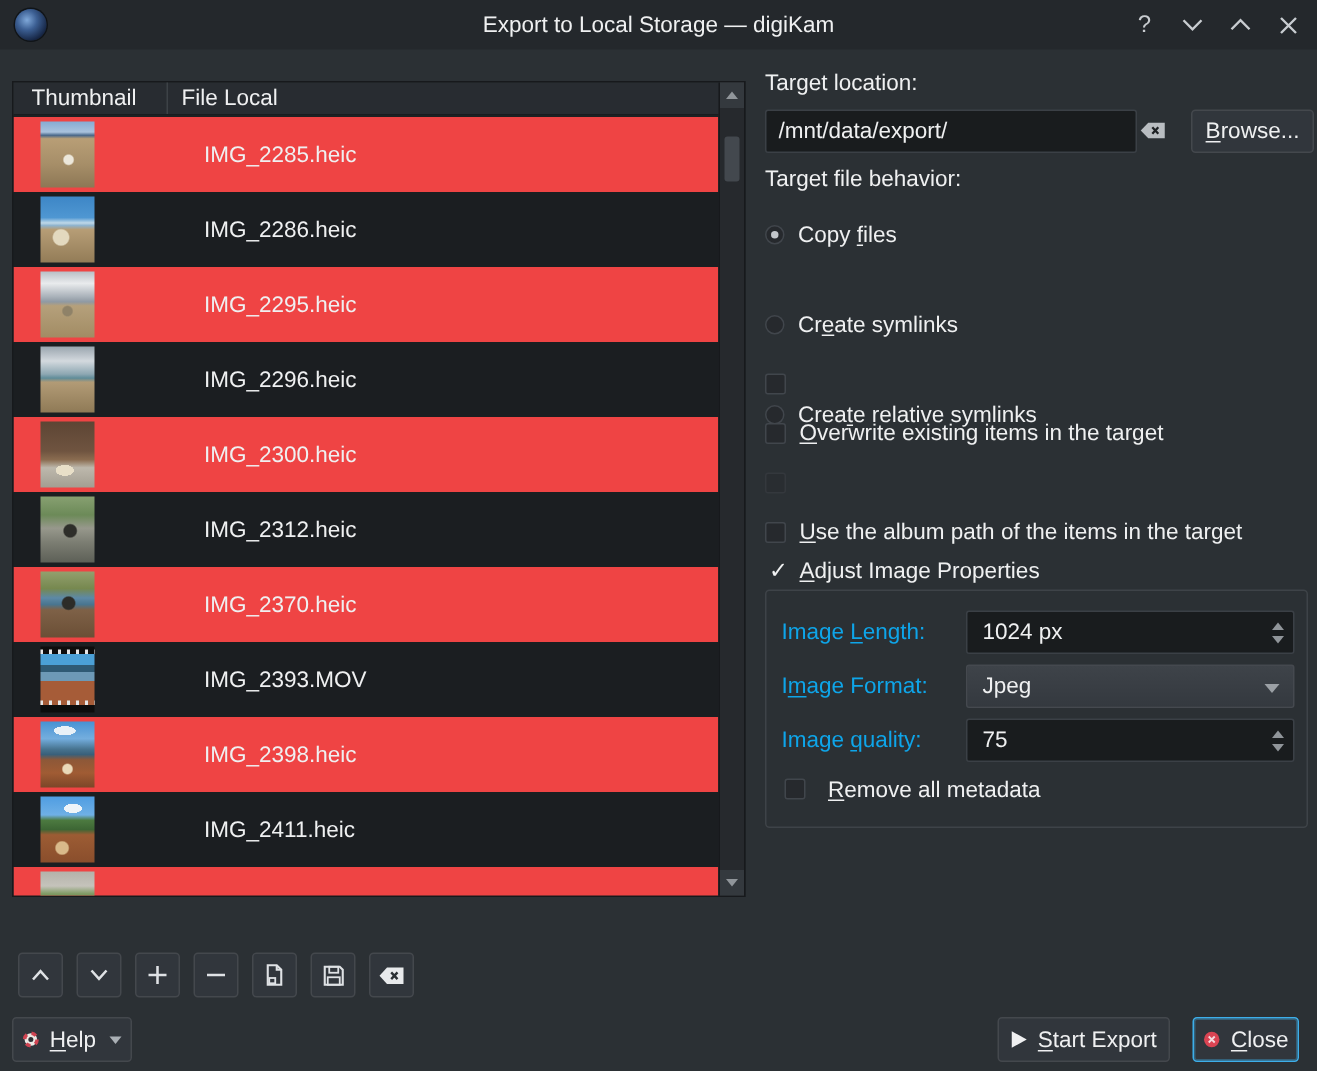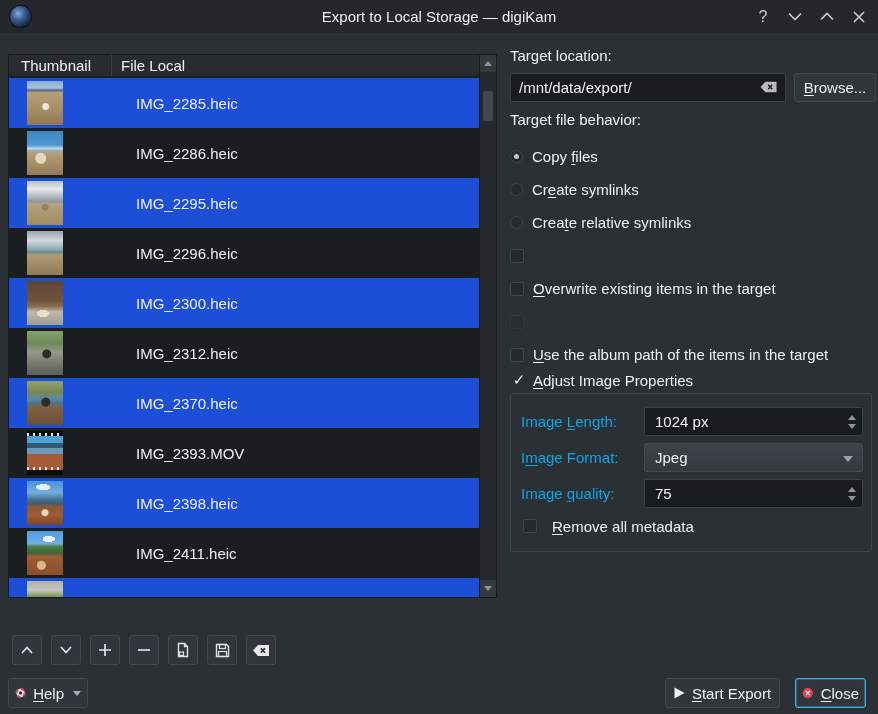--- a/index.html
+++ b/index.html
@@ -16,21 +16,21 @@
   .tb-btns{position:absolute;right:8px;top:0;height:33px;display:flex;gap:10px;align-items:center;}
   .tb-btn{width:22px;height:22px;display:flex;align-items:center;justify-content:center;color:#c8ccd0;font-size:16px;}
 
   
   .list{position:absolute;left:8px;top:54px;width:489px;height:544px;background:#1d2023;border:1px solid #17191c;}
   .list-header{height:22px;background:#282c31;border-bottom:1px solid #191c1f;display:flex;color:#eff0f1;}
   .lh-thumb{width:102px;padding-left:12px;line-height:22px;}
   .lh-name{flex:1;padding-left:9px;line-height:22px;border-left:1px solid #3d4247;}
   .rows{position:absolute;left:0;top:23px;right:17px;bottom:0;overflow:hidden;}
   .row{height:50px;display:flex;align-items:center;}
-  .row.odd{background:#1d4ed8;}
+  .row.odd{background:#ef4444;}
   .row.even{background:#1b1e21;}
   .thumb{width:36px;height:44px;margin-left:18px;flex:none;}
   .fname{margin-left:73px;color:#eff0f1;white-space:nowrap;}
 
   
   .t1{background:radial-gradient(circle at 52% 58%,#ece7da 0 3px,rgba(0,0,0,0) 4px),linear-gradient(180deg,#86abd3 0%,#a9c2dd 16%,#49688a 21%,#b89e76 26%,#a68e68 65%,#8d7755 100%);}
   .t2{background:radial-gradient(circle at 38% 62%,#e3d9bf 0 5px,rgba(0,0,0,0) 6px),linear-gradient(180deg,#3d86c6 0%,#4f97d2 32%,#bfd8e8 40%,#8fb3cd 44%,#b69d76 50%,#937c57 100%);}
   .t3{background:radial-gradient(circle at 50% 60%,#8f8268 0 3px,rgba(0,0,0,0) 4px),linear-gradient(180deg,#b9bfc6 0%,#e9ebed 18%,#aab2ba 38%,#8f99a3 46%,#b5a07b 52%,#a28c64 100%);}
   .t4{background:linear-gradient(180deg,#9aa5ae 0%,#d3d9de 22%,#8da7b2 42%,#5f8c99 48%,#b29b76 54%,#8f7a56 100%);}
   .t5{background:radial-gradient(ellipse 10px 6px at 45% 74%,#e8dfc8 0 60%,rgba(0,0,0,0) 61%),linear-gradient(180deg,#5d4534 0%,#6f5440 45%,#8a6c50 58%,#bdb8ac 70%,#a39e92 100%);}
@@ -59,21 +59,21 @@
   
   .ltb{position:absolute;left:12px;top:635px;display:flex;gap:9px;}
   .tool-btn{width:30px;height:30px;background:#31363c;border:1px solid #44484d;border-radius:3px;display:flex;align-items:center;justify-content:center;padding:0;}
 
   
   .btn{position:absolute;background:#31363c;border:1px solid #44484d;border-radius:3px;color:#eff0f1;font-size:15px;display:flex;align-items:center;justify-content:center;gap:7px;height:30px;}
 
   
   .right-panel{position:absolute;left:510px;top:0;width:362px;height:714px;}
   .rp-label{position:absolute;left:0;color:#eff0f1;}
-  .loc-input{position:absolute;left:0;top:73px;width:276px;height:29px;background:#191c1e;border:1px solid #3b4046;border-radius:2px;color:#eff0f1;font-size:15px;padding:0 30px 0 8px;outline:none;}
+  .loc-input{position:absolute;left:0;top:73px;width:248px;height:29px;background:#191c1e;border:1px solid #3b4046;border-radius:2px;color:#eff0f1;font-size:15px;padding:0 30px 0 8px;outline:none;}
   .loc-clear{position:absolute;left:248px;top:79px;width:20px;height:16px;display:flex;align-items:center;justify-content:center;}
   .browse-btn{left:284px;top:73px;width:82px;height:29px;}
   .opt-group{position:absolute;left:0;width:362px;display:flex;flex-direction:column;}
   .opt-row{height:33px;display:flex;align-items:center;gap:9px;}
   .radio{width:13px;height:13px;border-radius:50%;background:#26292d;border:1px solid #41464c;flex:none;display:flex;align-items:center;justify-content:center;}
   .radio.on::after{content:'';width:5px;height:5px;border-radius:50%;background:#c3c7cb;}
   .cb{width:14px;height:14px;border-radius:2px;background:#26292d;border:1px solid #41464c;flex:none;}
   .cb.disabled{border-color:#34383d;background:#292d31;}
   .opt-row .lbl{color:#eff0f1;}
   .opt-row.disabled .lbl{color:#63686d;}
@@ -239,21 +239,21 @@
         <polygon points="0.5,6 5.5,0.8 16.5,0.8 16.5,11.2 5.5,11.2" fill="#b9bdc1"></polygon>
         <path d="M8.2,3.8 L12.2,8.2 M12.2,3.8 L8.2,8.2" stroke="#1d2023" stroke-width="1.5"></path>
       </svg>
     </div>
     <button class="btn browse-btn">
         <span><u>B</u>rowse...</span>
       </button>
 
     <div class="rp-label" style="top:111px;">Target file behavior:</div>
 
-    <div class="opt-group" style="top:140px;" id="radio-group">
+    <div class="opt-group" style="top:140px;gap:27px;" id="radio-group">
         <div class="opt-row">
           <span class="radio on"></span>
           <span class="lbl">Copy <u>f</u>iles</span>
         </div>
         <div class="opt-row">
           <span class="radio"></span>
           <span class="lbl">Cr<u>e</u>ate symlinks</span>
         </div>
         <div class="opt-row">
           <span class="radio"></span>

